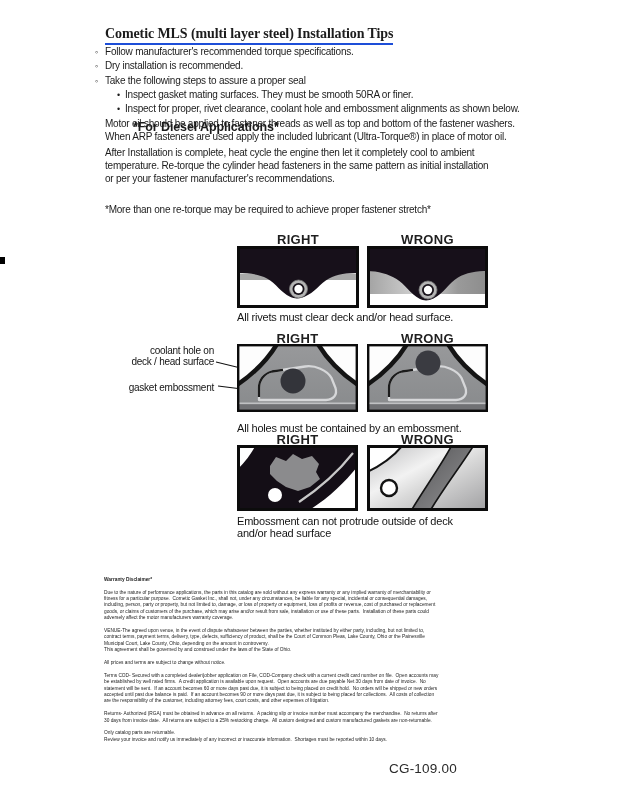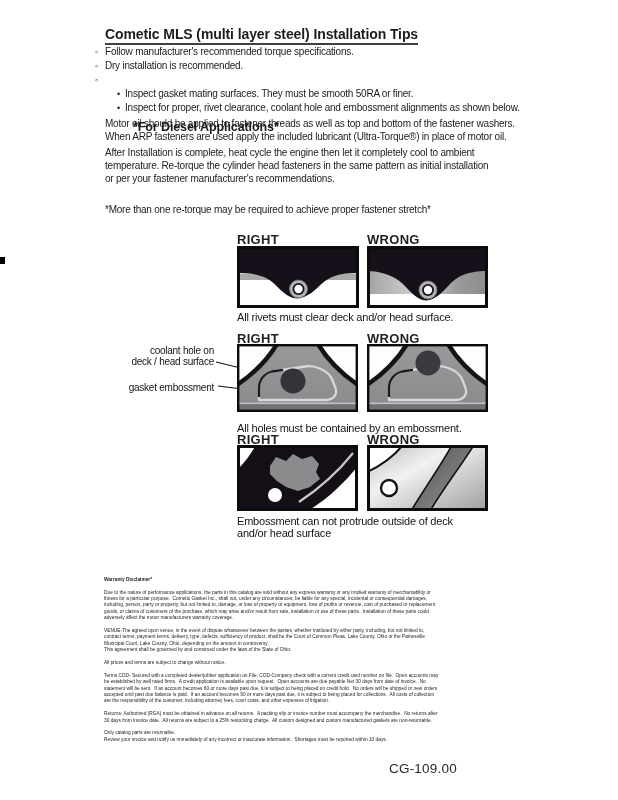--- a/index.html
+++ b/index.html
@@ -4,31 +4,31 @@
 <style>
   html,body{margin:0;padding:0;}
   body{
     width:618px;height:800px;position:relative;background:#ffffff;
     font-family:"Liberation Sans","DejaVu Sans",sans-serif;color:#1c1c1c;
     overflow:hidden;
   }
   .abs{position:absolute;}
   .page-title{
     left:105px;top:26px;font-size:14px;font-weight:bold;letter-spacing:-0.1px;
-    border-bottom:2px solid #404040;padding-bottom:1px;display:inline-block;
+    border-bottom:2px solid #1d4ed8;padding-bottom:1px;display:inline-block;font-family:Liberation Serif, serif;
   }
   .bullets{left:95px;top:45px;width:525px;font-size:10px;letter-spacing:-0.22px;line-height:13.3px;}
   .b-row{display:flex;align-items:baseline;}
   .b-marker{flex:0 0 10px;font-size:9px;}
   .b-sub{margin-left:22px;}
   .b-sub .b-marker{flex:0 0 8px;}
   .diesel-h{left:105px;top:120px;font-size:12.5px;font-weight:bold;letter-spacing:-0.1px;margin-left:28px;}
   .body-p{font-size:10px;letter-spacing:-0.22px;line-height:13.2px;white-space:pre-line;left:105px;width:510px;}
   .p1{top:117px;} .p2{top:146px;} .note{top:203px;}
-  .dg-label{font-size:13px;font-weight:600;letter-spacing:0.3px;color:#1f1f1f;}
+  .dg-label{font-size:13px;font-weight:600;letter-spacing:0.3px;text-align:center;color:#1f1f1f;}
   .dg-caption{font-size:11px;letter-spacing:-0.2px;line-height:11.5px;white-space:pre-line;color:#141414;}
   .dg-box svg{display:block;}
   .side-label{font-size:10px;letter-spacing:-0.25px;line-height:10.8px;text-align:right;white-space:pre-line;width:110px;left:104px;color:#141414;}
   .legal{
     left:104px;top:576px;width:640px;transform:scale(0.8);transform-origin:0 0;
     font-size:6px;line-height:8px;color:#232323;
   }
   .legal .legal-h{font-weight:bold;margin:0 0 8px 0;}
   .legal p{margin:0 0 8px 0;white-space:pre-wrap;}
   .page-code{left:389px;top:761px;font-size:13.5px;letter-spacing:0.2px;color:#2a2a2a;}
@@ -47,20 +47,21 @@
     <div class="b-row">
       <span class="b-marker">◦</span>
       <span>Follow manufacturer's recommended torque specifications.</span>
     </div>
     <div class="b-row">
       <span class="b-marker">◦</span>
       <span>Dry installation is recommended.</span>
     </div>
     <div class="b-row">
       <span class="b-marker">◦</span>
+      <span>Take the following steps to assure a proper seal</span>
     </div>
     <div class="b-row b-sub">
       <span class="b-marker">•</span>
       <span>Inspect gasket mating surfaces.  They must be smooth 50RA or finer.</span>
     </div>
     <div class="b-row b-sub">
       <span class="b-marker">•</span>
       <span>Inspect for proper, rivet clearance, coolant hole and embossment alignments as shown below.</span>
     </div>
   </div>

